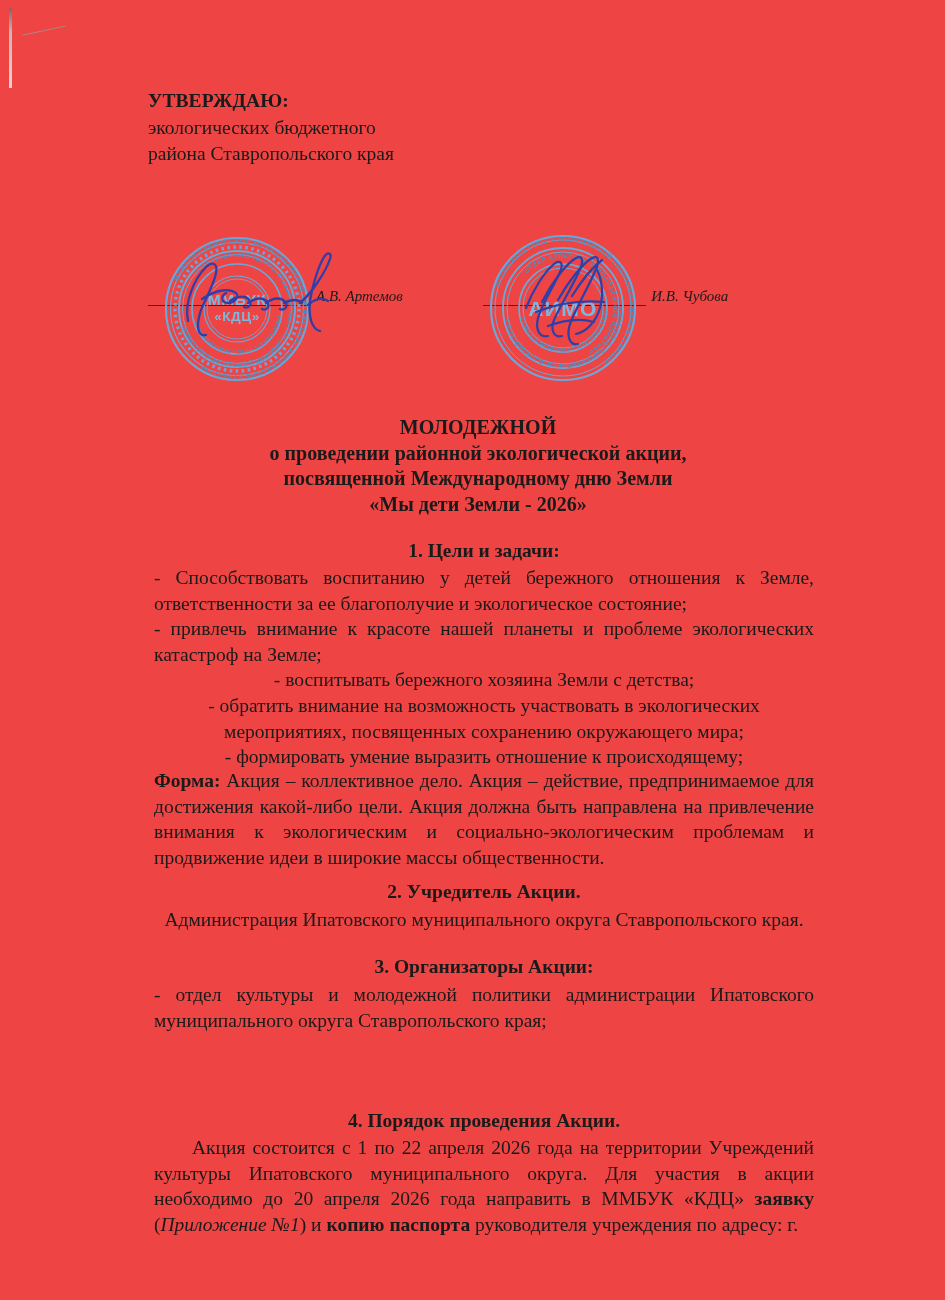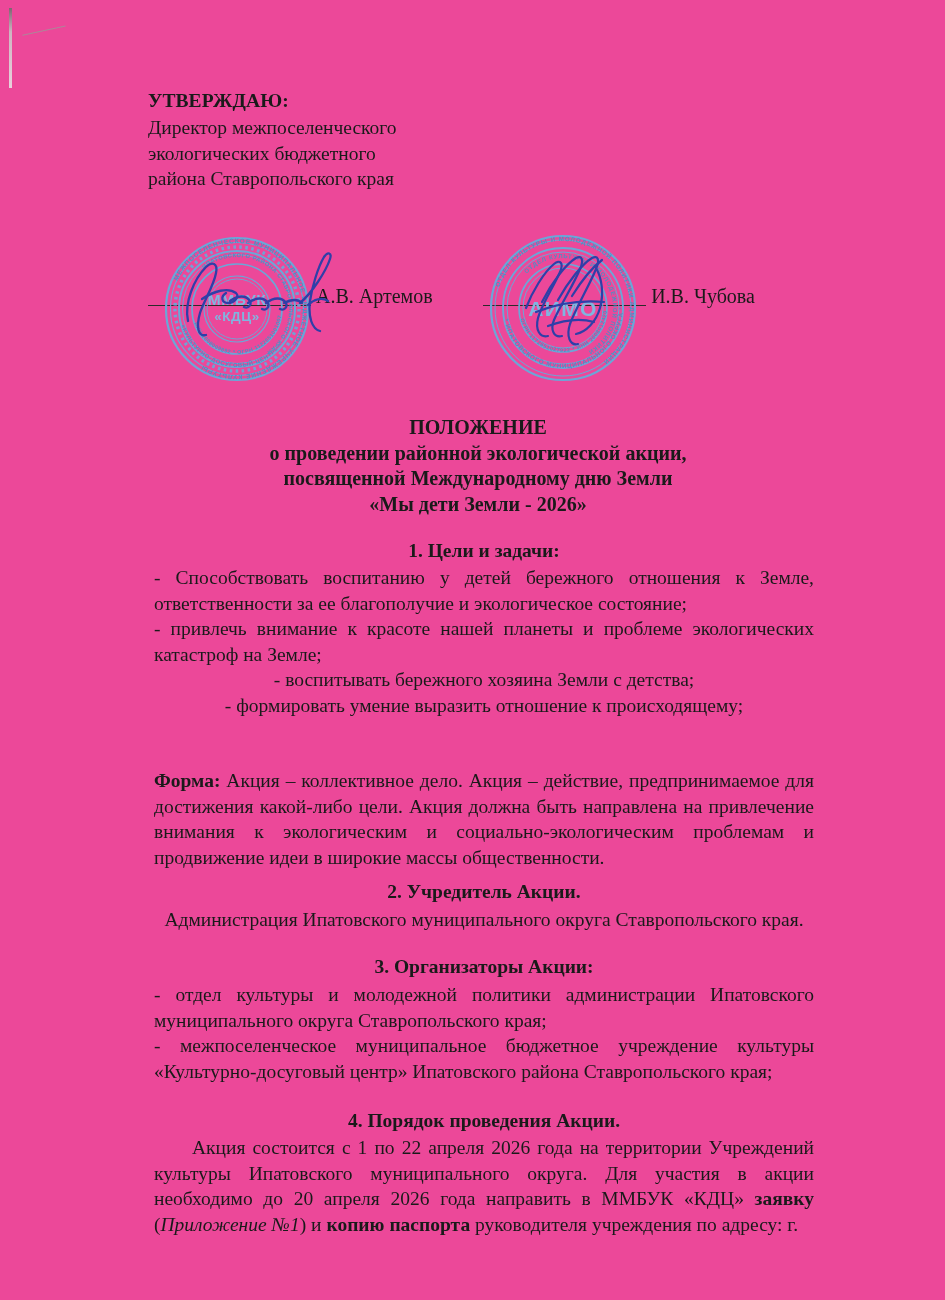--- a/index.html
+++ b/index.html
@@ -10,21 +10,21 @@
   }
   body {
     font-family: "Liberation Serif", "DejaVu Serif", serif;
     color: #1a1a1a;
   }
   .page {
     position: relative;
     width: 945px;
     height: 1300px;
     margin: 0 auto;
-    background: #ec4899;
+    background: #ef4444;
     overflow: hidden;
   }
 
   
   .scan-edge-line {
     position: absolute;
     left: 9px;
     top: 8px;
     width: 3px;
     height: 80px;
@@ -85,23 +85,24 @@
   .sign-block.right { width: 350px; padding-left: 10px; }
   .sign-rule {
     display: inline-block;
     width: 163px;
     border-bottom: 1.4px solid #2b2b2b;
     height: 19px;
     margin-right: 5px;
   }
   .sign-block.right .sign-rule { width: 163px; }
   .sign-name {
-    font-size: 20px;
+    font-size: 15px;
     line-height: 20px;
     white-space: nowrap;
+    font-style: italic;
   }
 
   
   .stamp {
     position: absolute;
     border-radius: 50%;
     pointer-events: none;
   }
 
   #stamp-left  { left: 163px; top: 235px; width: 148px; height: 148px; }
@@ -163,72 +164,71 @@
 
   <div class="scan-edge-line"></div>
   <div class="scan-streak"></div>
 
   <div class="content">
 
     <div class="approval-row">
 
       <div class="approval-col left">
         <div class="approval-title">УТВЕРЖДАЮ:</div>
-        <div class="approval-line">Директор межпоселенческого</div>
         <div class="approval-line">экологических бюджетного</div>
         <div class="approval-line">района Ставропольского края</div>
       </div>
 
     </div>
 
     <div class="sign-row">
       <div class="sign-block left">
         <span class="sign-rule"></span>
         <span class="sign-name">А.В. Артемов</span>
       </div>
       <div class="sign-block right">
         <span class="sign-rule"></span>
         <span class="sign-name">И.В. Чубова</span>
       </div>
     </div>
 
     <div class="doc-title">
-      <span class="t-line">ПОЛОЖЕНИЕ</span>
+      <span class="t-line">МОЛОДЕЖНОЙ</span>
       <span class="t-line">о проведении районной экологической акции,</span>
       <span class="t-line">посвященной Международному дню Земли</span>
       <span class="t-line">«Мы дети Земли - 2026»</span>
     </div>
 
     <div class="blk" id="blk-s1-head">
       <p class="section-head">1. Цели и задачи:</p>
     </div>
     <div class="blk" id="blk-s1-body">
       <p class="body-par">-  Способствовать  воспитанию  у  детей  бережного  отношения  к  Земле, ответственности за ее благополучие и экологическое состояние;</p>
       <p class="body-par">-  привлечь  внимание  к  красоте  нашей  планеты  и  проблеме  экологических катастроф на Земле;</p>
       <p class="body-par nojust">- воспитывать бережного хозяина Земли с детства;</p>
+      <p class="body-par nojust">- обратить внимание на возможность участвовать в экологических мероприятиях, посвященных сохранению окружающего мира;</p>
       <p class="body-par nojust">- формировать умение выразить отношение к происходящему;</p>
     </div>
 
     <div class="blk" id="blk-forma">
       <p class="body-par"><b class="bold">Форма:</b><span> Акция – коллективное дело. Акция – действие, предпринимаемое для достижения какой-либо цели. Акция должна быть направлена на привлечение внимания  к  экологическим  и  социально-экологическим  проблемам  и продвижение идеи в широкие массы общественности.</span></p>
     </div>
 
     <div class="blk" id="blk-s2-head">
       <p class="section-head">2. Учредитель Акции.</p>
     </div>
     <div class="blk" id="blk-s2-body">
       <p class="body-par nojust">Администрация Ипатовского муниципального округа Ставропольского края.</p>
     </div>
 
     <div class="blk" id="blk-s3-head">
       <p class="section-head">3. Организаторы Акции:</p>
     </div>
     <div class="blk" id="blk-s3-body">
       <p class="body-par">-  отдел  культуры  и  молодежной  политики  администрации  Ипатовского муниципального округа Ставропольского края;</p>
-      <p class="body-par">-  межпоселенческое  муниципальное  бюджетное  учреждение  культуры «Культурно-досуговый центр» Ипатовского района Ставропольского края;</p>
     </div>
 
     <div class="blk" id="blk-s4-head">
       <p class="section-head">4. Порядок проведения Акции.</p>
     </div>
     <div class="blk" id="blk-s4-body">
       <p class="body-par indent"><span>Акция состоится с 1 по 22 апреля 2026 года на территории Учреждений культуры  Ипатовского  муниципального  округа.  Для  участия  в  акции необходимо  до  20  апреля  2026  года  направить  в  ММБУК  «КДЦ» </span><b class="bold">заявку</b><span> (</span><i class="ital">Приложение №1</i><span>) и </span><b class="bold">копию паспорта</b><span> руководителя учреждения по адресу: г.</span></p>
     </div>
 
   </div>

